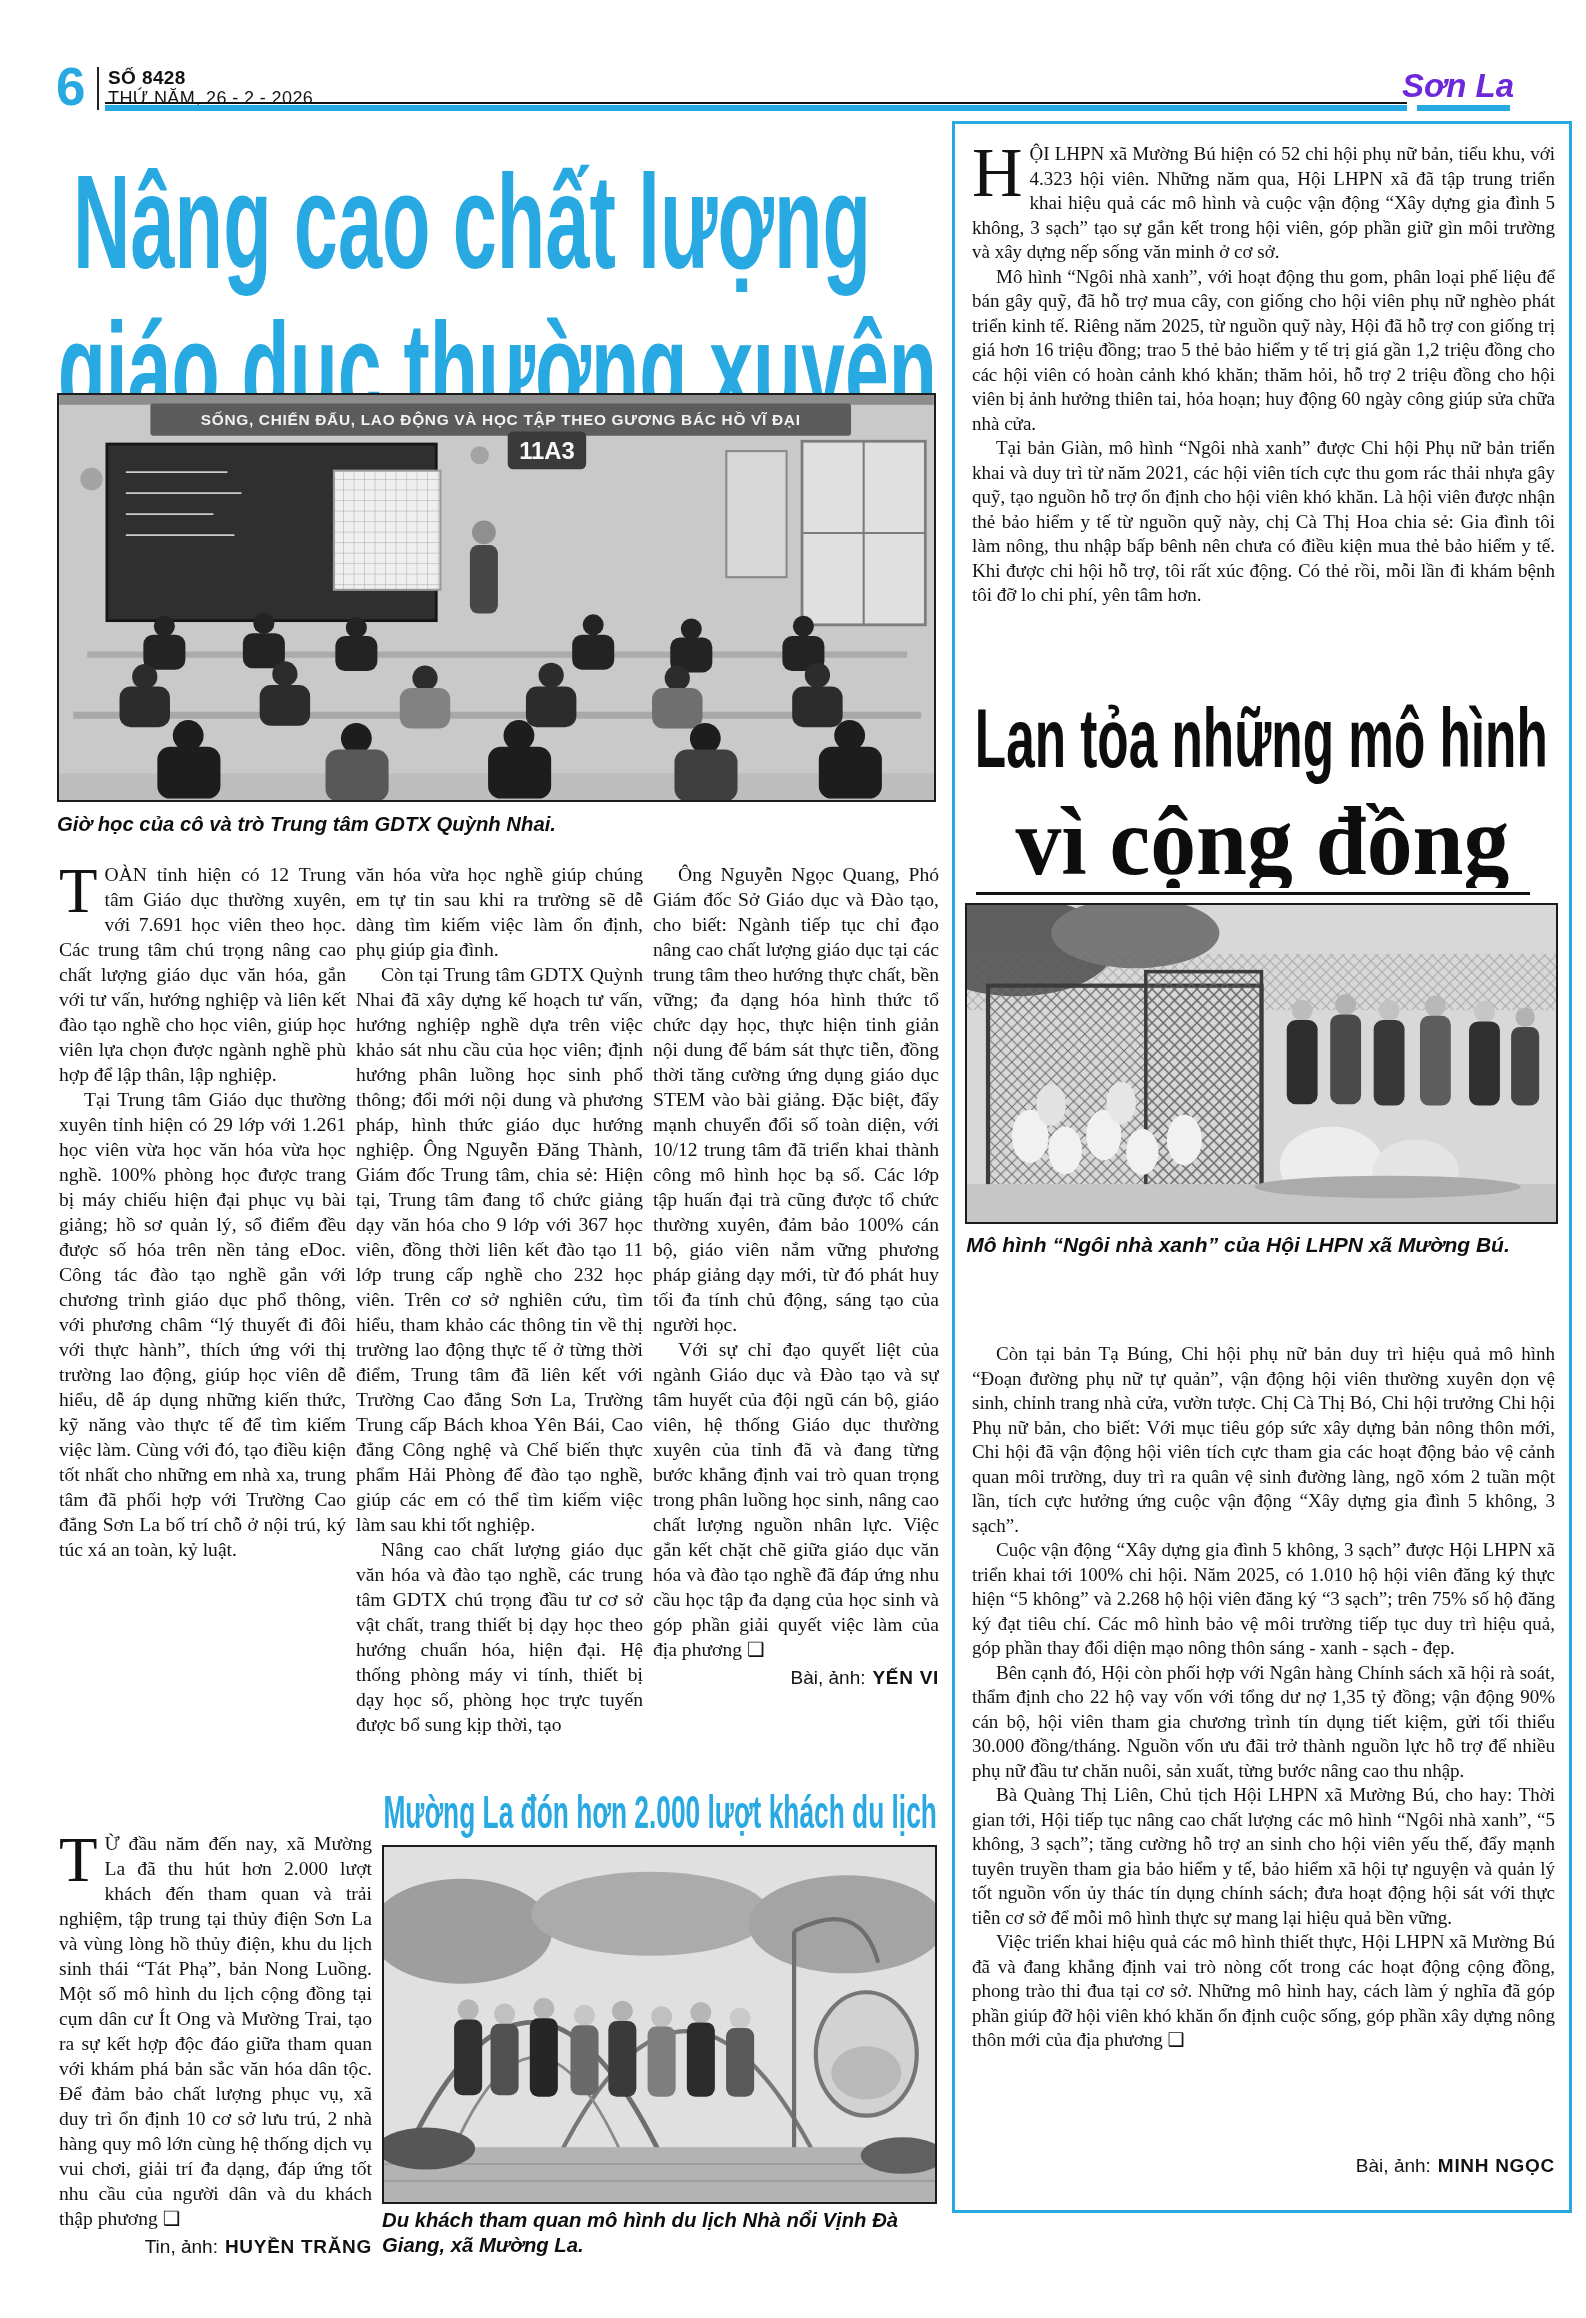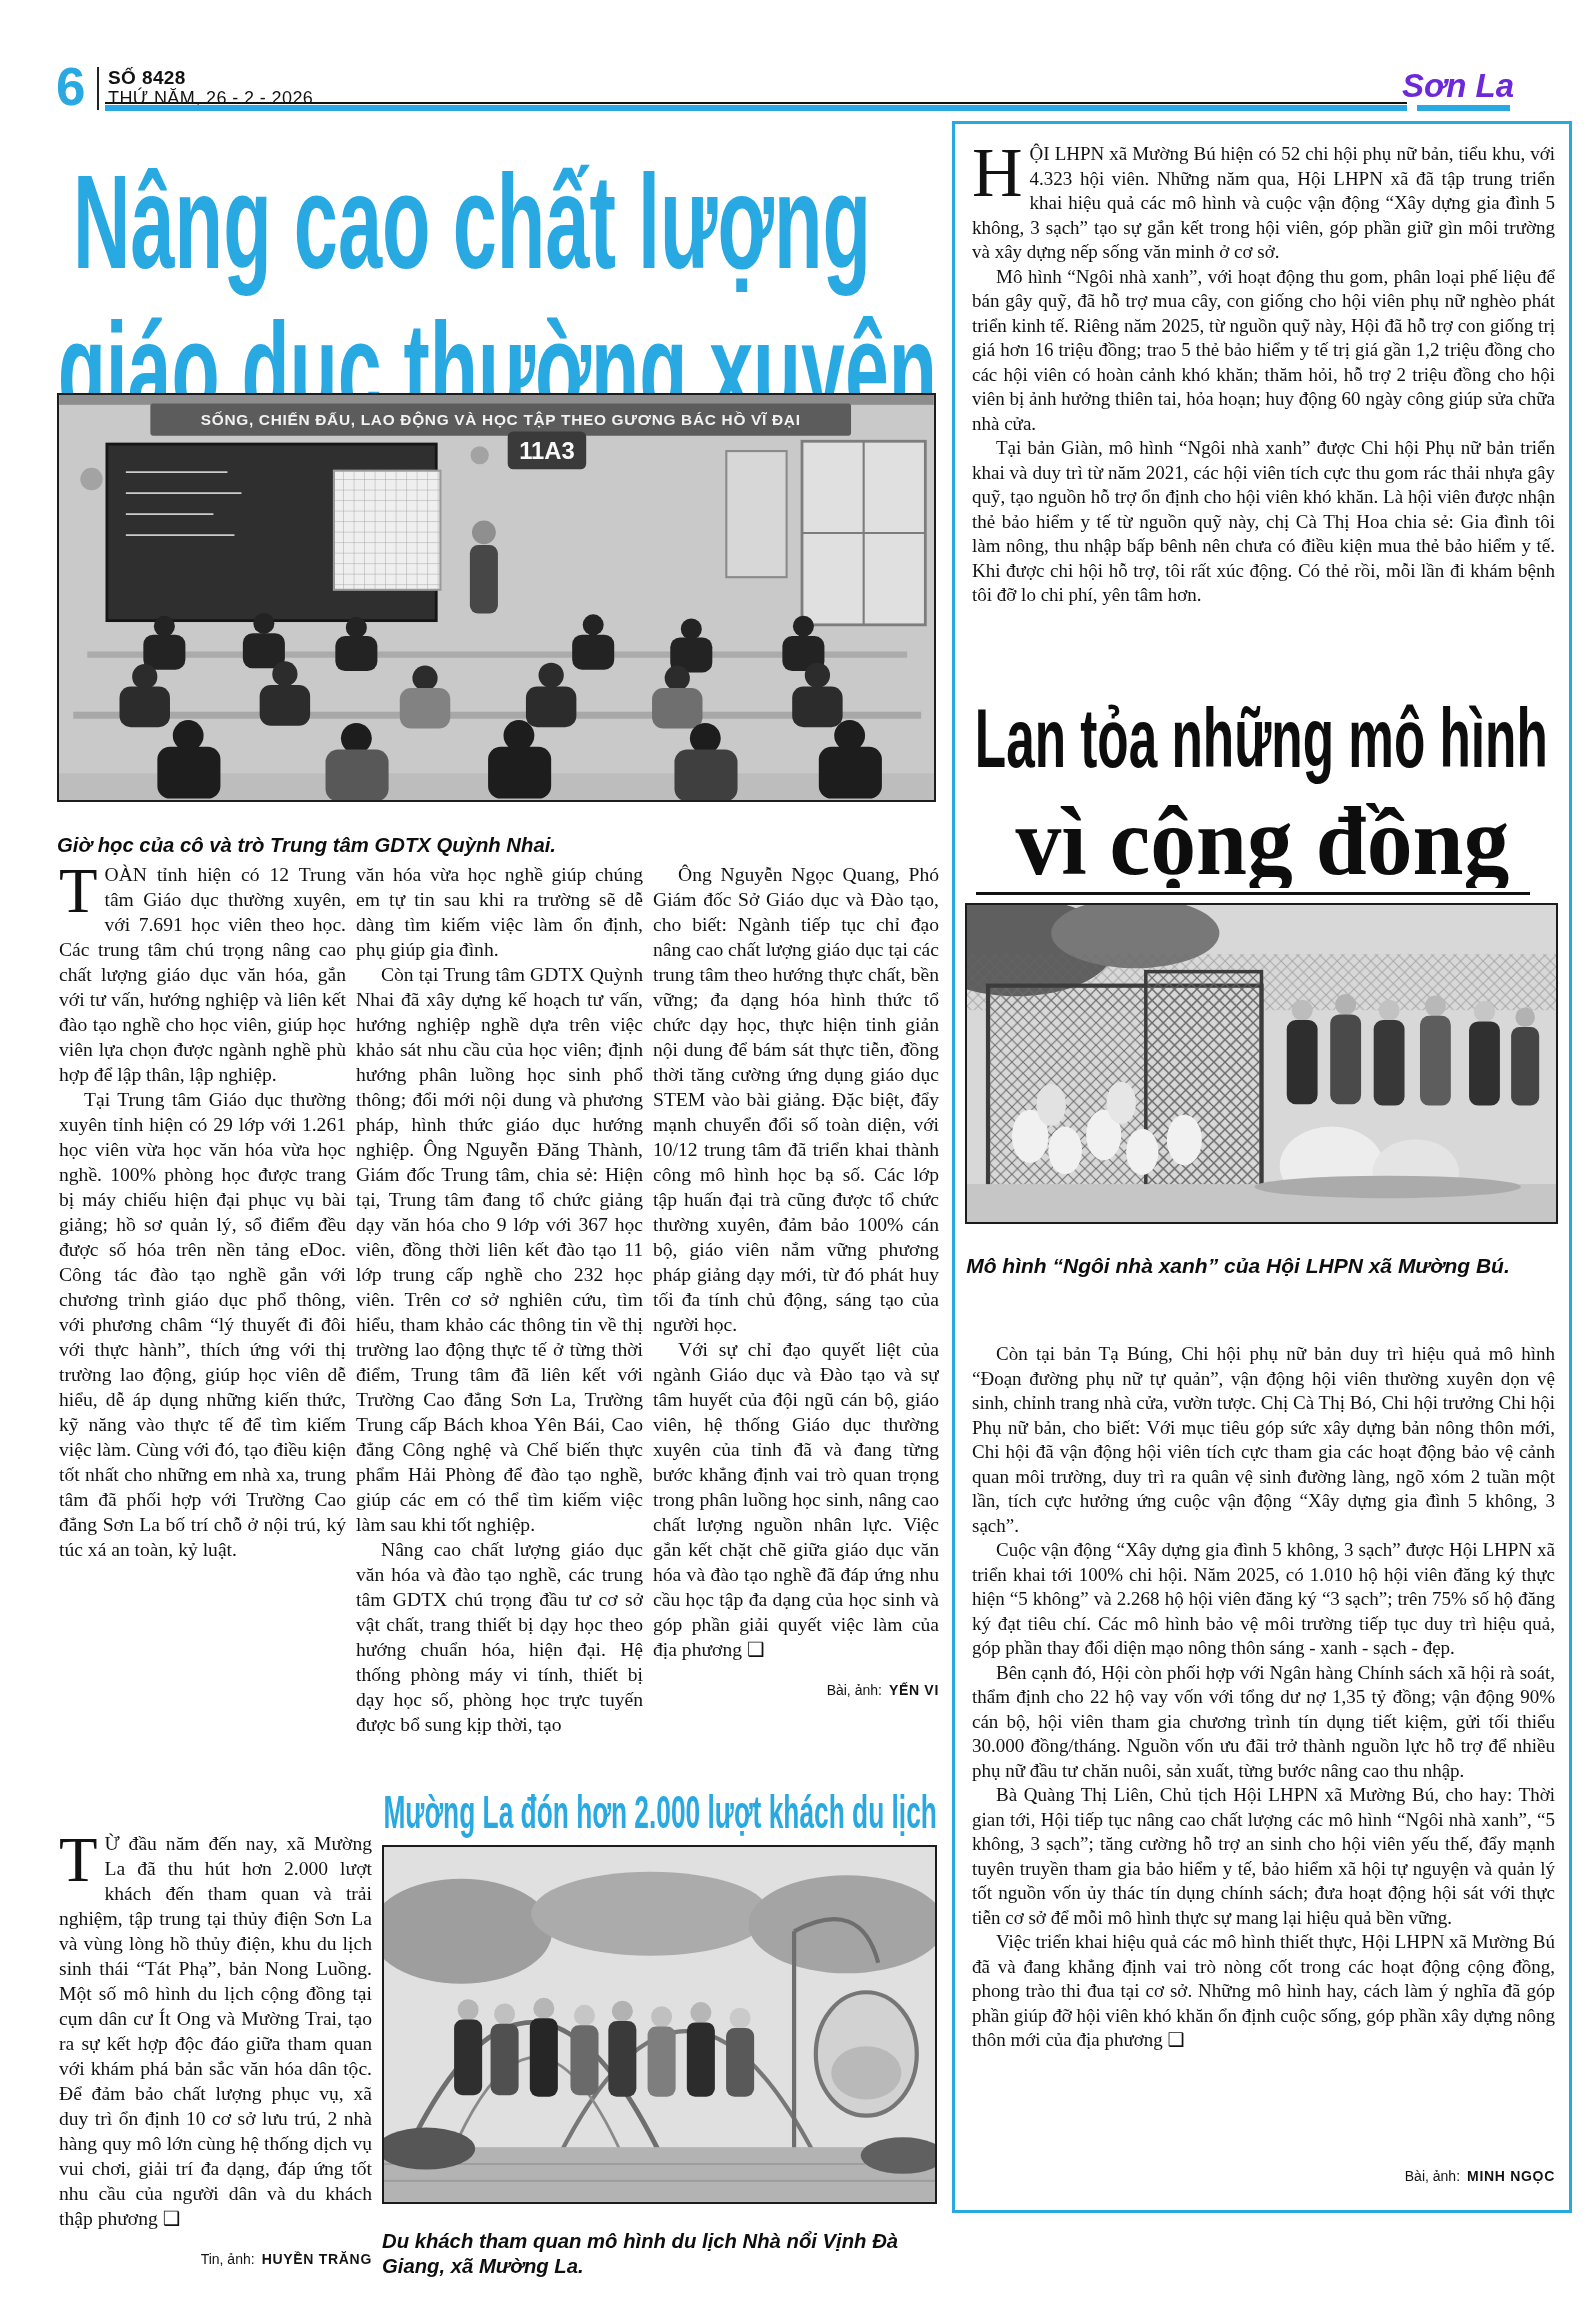--- a/index.html
+++ b/index.html
@@ -20,22 +20,22 @@
   .bodycol{font-size:19.6px;line-height:25px;text-align:justify;overflow:hidden;}
   .bodycol p{margin:0;}
   .bodycol p.ind{text-indent:25px;}
   .dropcap{float:left;font-size:63px;line-height:50px;padding:4.2px 7px 0 0;font-weight:400;}
   .rtext{font-size:19px;line-height:24.5px;text-align:justify;overflow:hidden;}
   .rtext p{margin:0;}
   .rtext p.ind{text-indent:24px;}
   .rtext .dropcap{font-size:70px;line-height:55px;padding:2.8px 7px 0 0;}
 
   .caption{font-family:"Liberation Sans",sans-serif;font-weight:bold;font-style:italic;
-           font-size:20.3px;line-height:24.5px;color:#0e0e0e;margin-top:21px;}
-  .byline{font-family:"Liberation Sans",sans-serif;font-size:14px;text-align:right;margin-top:16px;}
+           font-size:20.3px;line-height:24.5px;color:#0e0e0e;}
+  .byline{font-family:"Liberation Sans",sans-serif;font-size:19px;text-align:right;margin-top:3px;}
   .byname{font-weight:bold;margin-left:7px;letter-spacing:0.7px;}
 
   .rbox{box-sizing:border-box;border:3.5px solid #29a9e1;background:#fff;}
   .photoframe{border:2.8px solid #1c1c1c;background:#d5d5d5;}
   .hrule{background:#111;}
   svg text{user-select:none;}
 </style>
 </head>
 <body>
 

